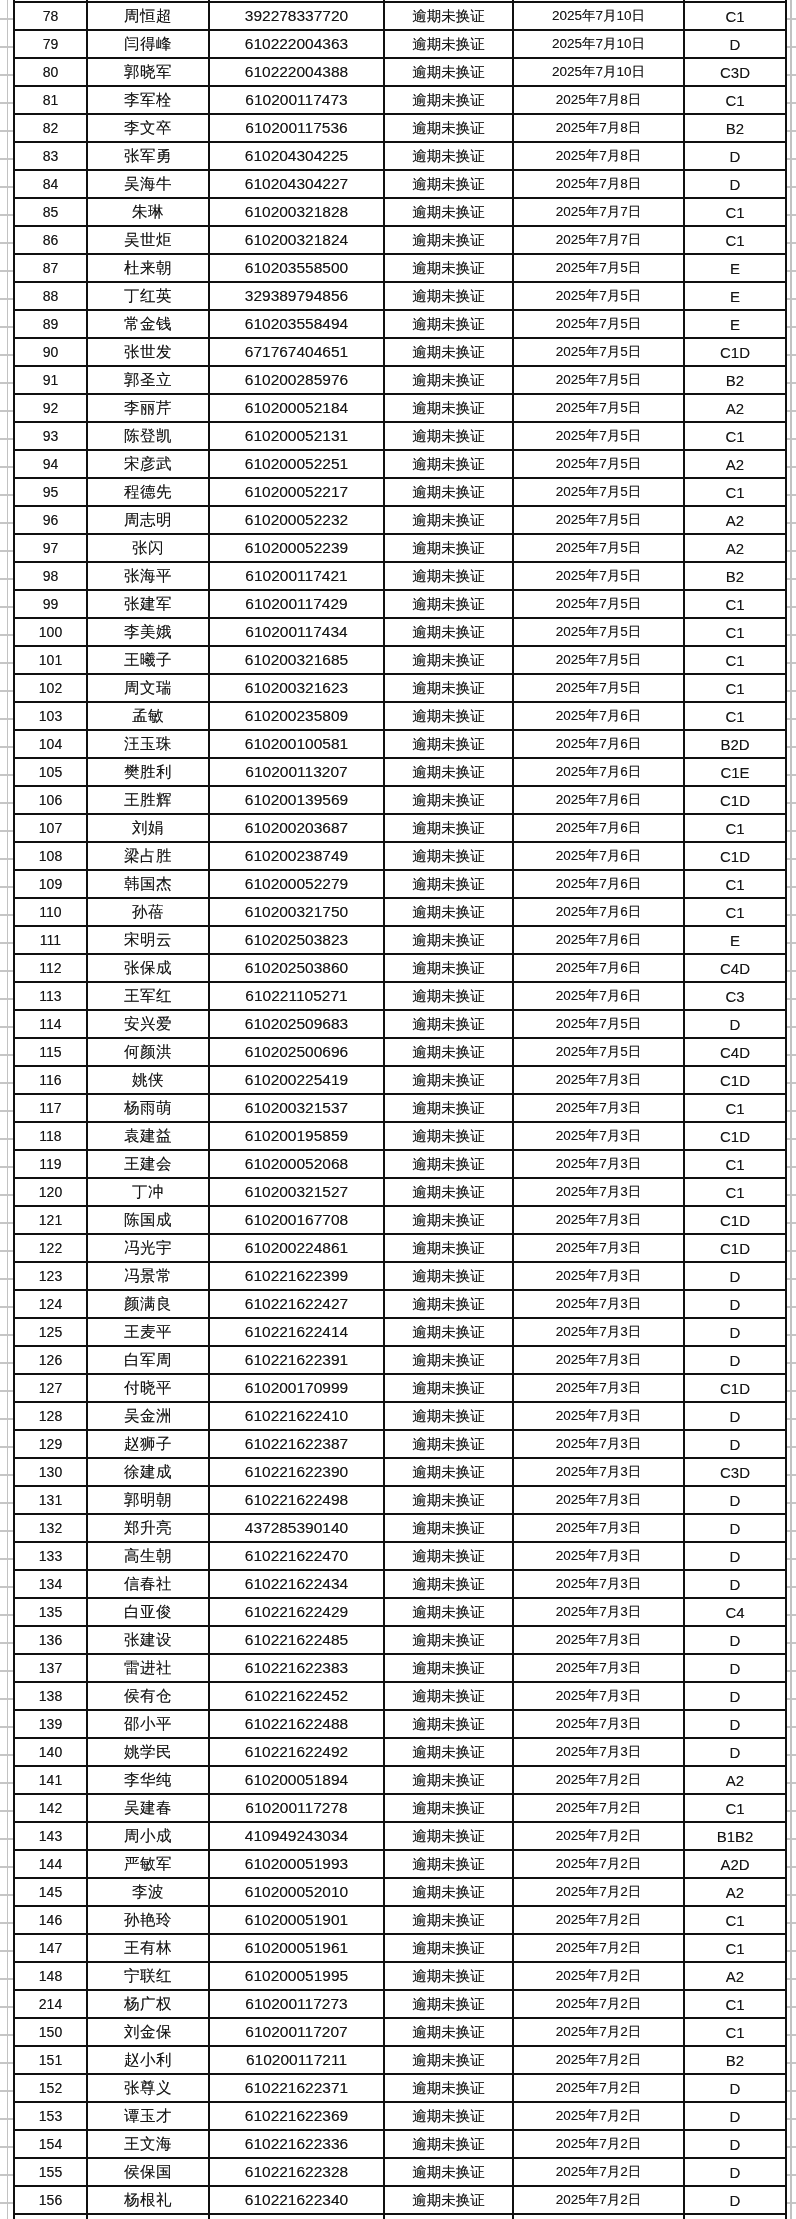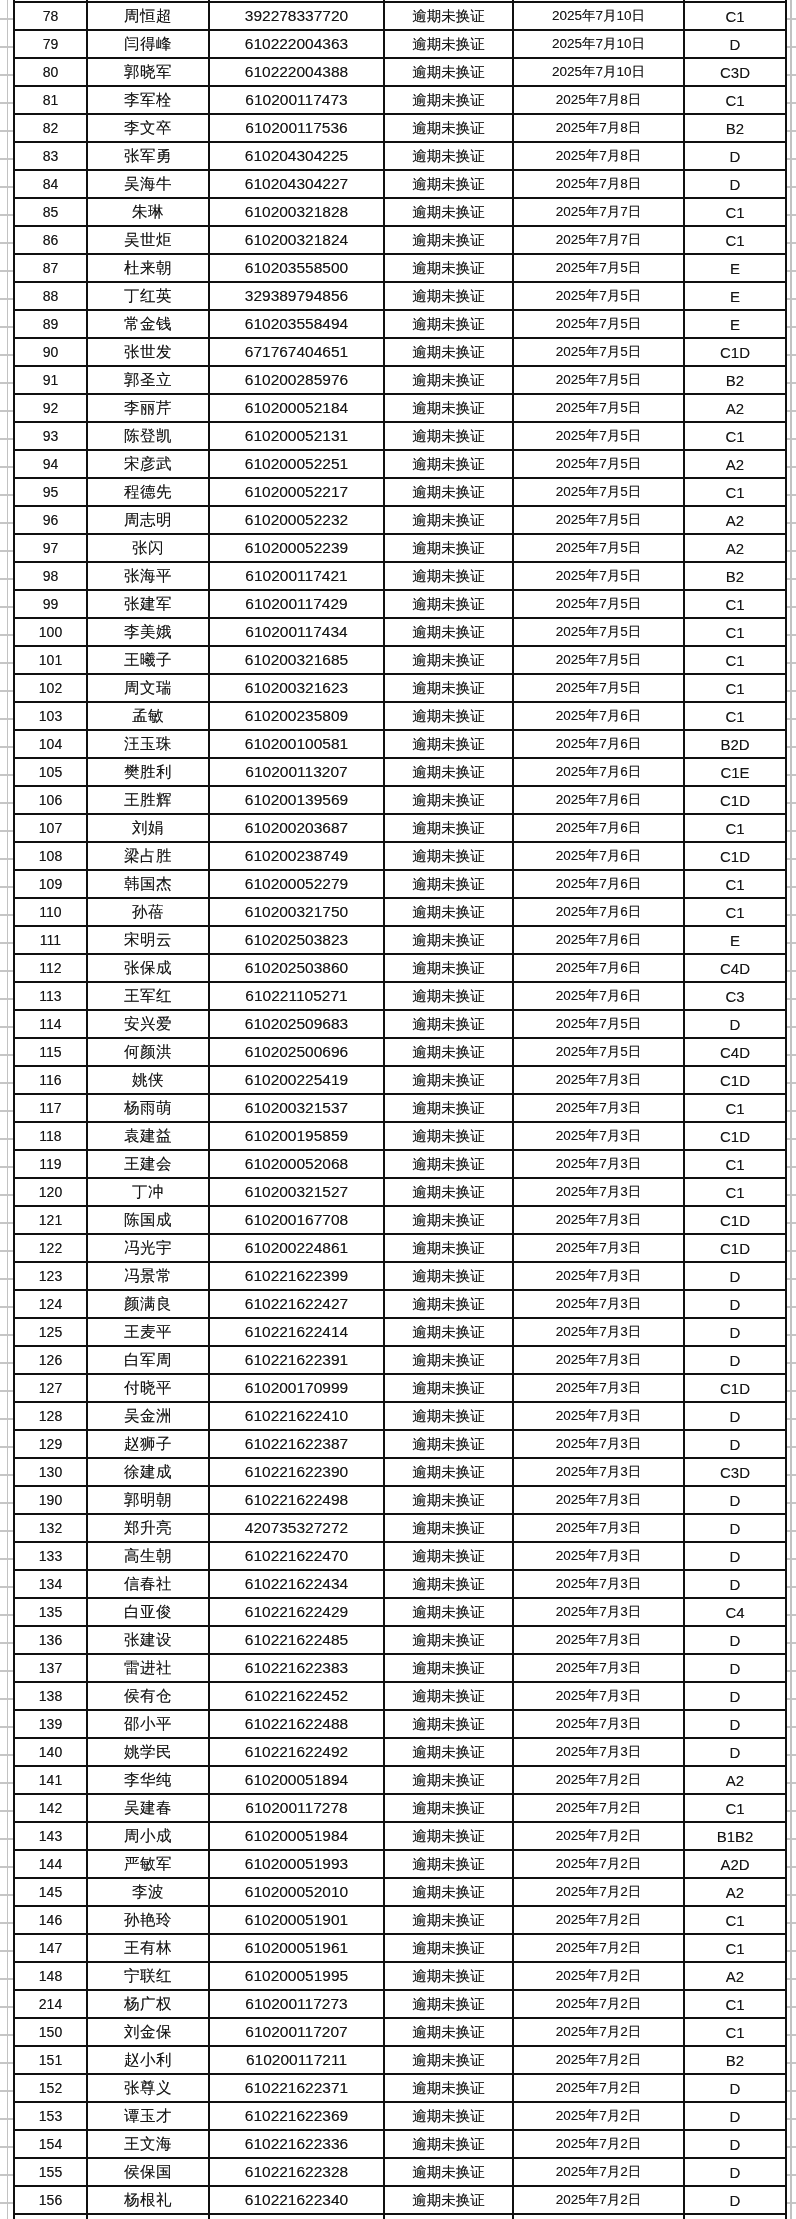--- a/index.html
+++ b/index.html
@@ -428,30 +428,30 @@
   <div class="cell c-date">2025年7月3日</div>
   <div class="cell c-class">D</div>
 
   <div class="cell c-index">130</div>
   <div class="cell c-name">徐建成</div>
   <div class="cell c-number">610221622390</div>
   <div class="cell c-status">逾期未换证</div>
   <div class="cell c-date">2025年7月3日</div>
   <div class="cell c-class">C3D</div>
 
-  <div class="cell c-index">190</div>
+  <div class="cell c-index">131</div>
   <div class="cell c-name">郭明朝</div>
   <div class="cell c-number">610221622498</div>
   <div class="cell c-status">逾期未换证</div>
   <div class="cell c-date">2025年7月3日</div>
   <div class="cell c-class">D</div>
 
   <div class="cell c-index">132</div>
   <div class="cell c-name">郑升亮</div>
-  <div class="cell c-number">420735327272</div>
+  <div class="cell c-number">437285390140</div>
   <div class="cell c-status">逾期未换证</div>
   <div class="cell c-date">2025年7月3日</div>
   <div class="cell c-class">D</div>
 
   <div class="cell c-index">133</div>
   <div class="cell c-name">高生朝</div>
   <div class="cell c-number">610221622470</div>
   <div class="cell c-status">逾期未换证</div>
   <div class="cell c-date">2025年7月3日</div>
   <div class="cell c-class">D</div>
@@ -514,21 +514,21 @@
 
   <div class="cell c-index">142</div>
   <div class="cell c-name">吴建春</div>
   <div class="cell c-number">610200117278</div>
   <div class="cell c-status">逾期未换证</div>
   <div class="cell c-date">2025年7月2日</div>
   <div class="cell c-class">C1</div>
 
   <div class="cell c-index">143</div>
   <div class="cell c-name">周小成</div>
-  <div class="cell c-number">610200051984</div>
+  <div class="cell c-number">410949243034</div>
   <div class="cell c-status">逾期未换证</div>
   <div class="cell c-date">2025年7月2日</div>
   <div class="cell c-class">B1B2</div>
 
   <div class="cell c-index">144</div>
   <div class="cell c-name">严敏军</div>
   <div class="cell c-number">610200051993</div>
   <div class="cell c-status">逾期未换证</div>
   <div class="cell c-date">2025年7月2日</div>
   <div class="cell c-class">A2D</div>

